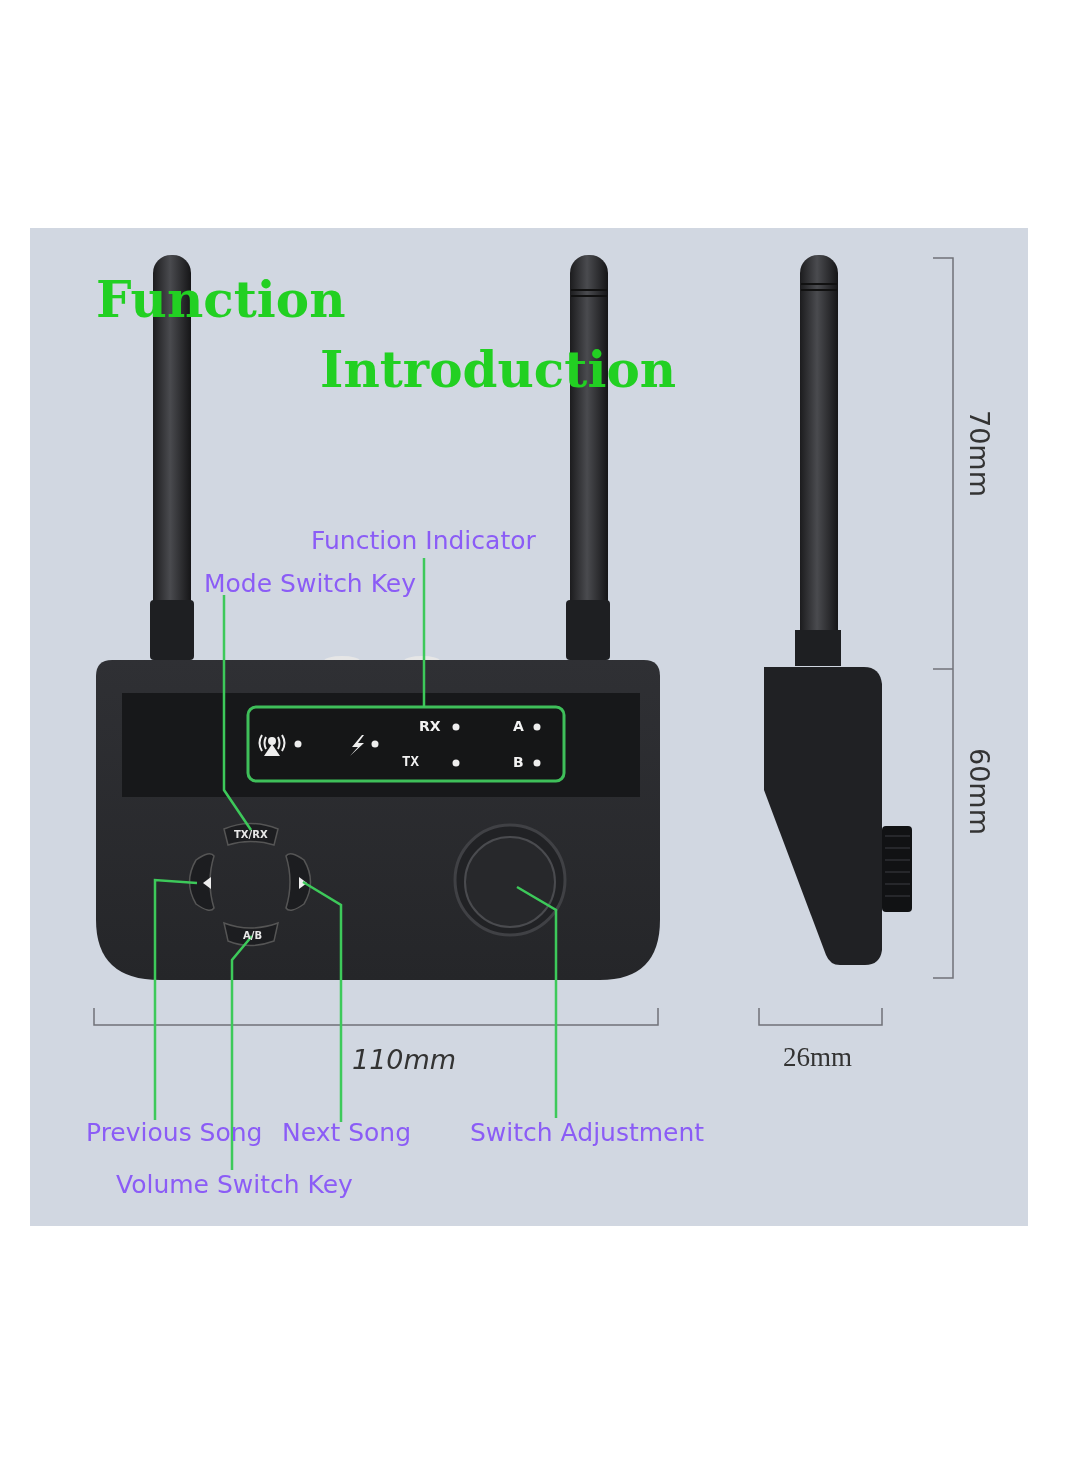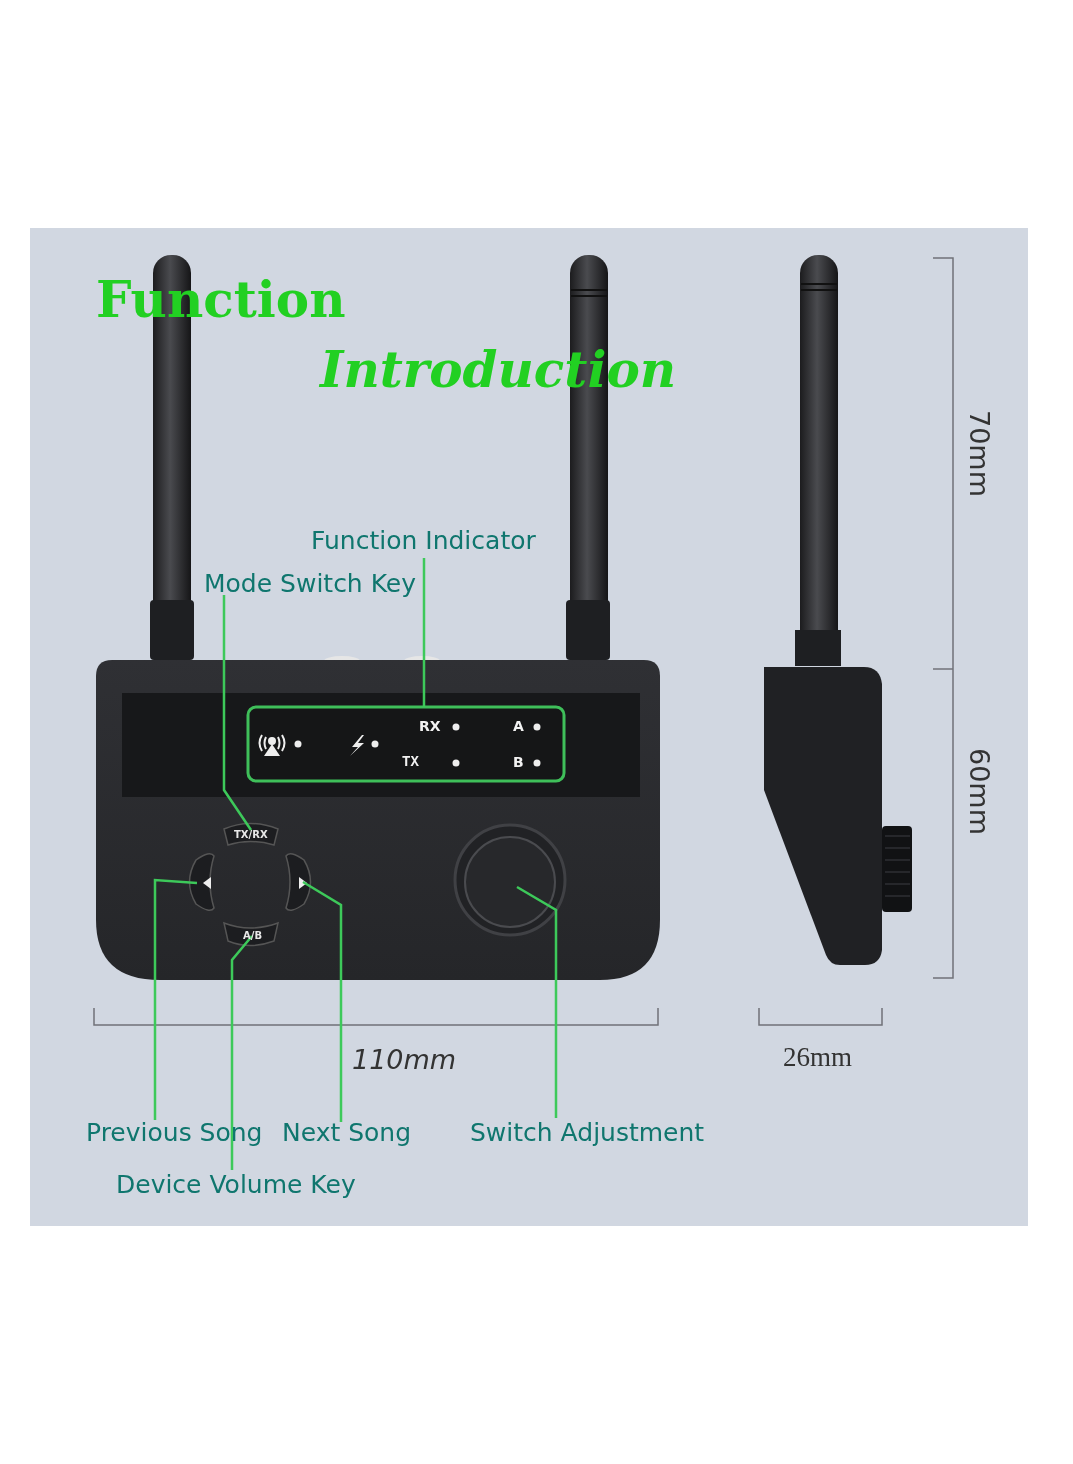--- a/index.html
+++ b/index.html
@@ -1,19 +1,19 @@
 <!DOCTYPE html>
 <html><head>
 <meta charset="utf-8">
 <style>
   html, body { margin:0; padding:0; }
   body { width:1073px; height:1464px; background:#ffffff; position:relative; overflow:hidden; font-family:"DejaVu Sans", sans-serif; }
   .panel { position:absolute; left:30px; top:228px; width:998px; height:998px; background:#d1d7e1; }
   .title { position:absolute; font-family:"DejaVu Serif", serif; font-weight:bold; color:#22d022; font-size:50px; letter-spacing:0px; white-space:nowrap; z-index:5; }
-  .label { position:absolute; font-family:"DejaVu Sans", sans-serif; color:#0f766e; font-size:25px; white-space:nowrap; z-index:6; }
+  .label { position:absolute; font-family:"DejaVu Sans", sans-serif; color:#8b5cf6; font-size:25px; white-space:nowrap; z-index:6; }
   .dim { position:absolute; font-family:"DejaVu Sans", sans-serif; color:#333; font-size:27px; white-space:nowrap; }
   .dim-v { transform:rotate(90deg); transform-origin:left top; }
   svg { position:absolute; left:0; top:0; }
   .ind-text { position:absolute; color:#f2f2f2; font-family:"DejaVu Sans", sans-serif; font-weight:bold; font-size:14px; z-index:4; }
   .key-text { position:absolute; color:#e8e8e8; font-family:"DejaVu Sans", sans-serif; font-size:10px; font-weight:bold; z-index:4; }
 </style>
 </head>
 <body>
 
 <div class="panel"></div>
@@ -115,25 +115,25 @@
 
 <span class="ind-text" style="left:419px;top:718px;">RX</span>
 <span class="ind-text" style="left:402px;top:754px;font-family:Liberation Mono, monospace;">TX</span>
 <span class="ind-text" style="left:513px;top:718px;">A</span>
 <span class="ind-text" style="left:513px;top:754px;">B</span>
 
 <span class="key-text" style="left:234px;top:829px;">TX/RX</span>
 <span class="key-text" style="left:243px;top:930px;">A/B</span>
 
 <div class="title" style="left:96px;top:270px;">Function</div>
-<div class="title" style="left:320px;top:340px;font-style:italic;">Introduction</div>
+<div class="title" style="left:320px;top:340px;">Introduction</div>
 
 <div class="label" style="left:311px;top:526px;">Function Indicator</div>
 <div class="label" style="left:204px;top:569px;">Mode Switch Key</div>
 <div class="label" style="left:42px;top:1118px;margin-left:44px;">Previous Song</div>
 <div class="label" style="left:282px;top:1118px;">Next Song</div>
 <div class="label" style="left:470px;top:1118px;">Switch Adjustment</div>
-<div class="label" style="left:116px;top:1170px;">Device Volume Key</div>
+<div class="label" style="left:116px;top:1170px;">Volume Switch Key</div>
 
 <div class="dim" style="left:352px;top:1044px;font-style:italic;">110mm</div>
 <div class="dim" style="left:783px;top:1042px;font-family:Liberation Serif, serif;">26mm</div>
 <div class="dim dim-v" style="left:995px;top:410px;">70mm</div>
 <div class="dim dim-v" style="left:995px;top:748px;">60mm</div>
 
 </body></html>

